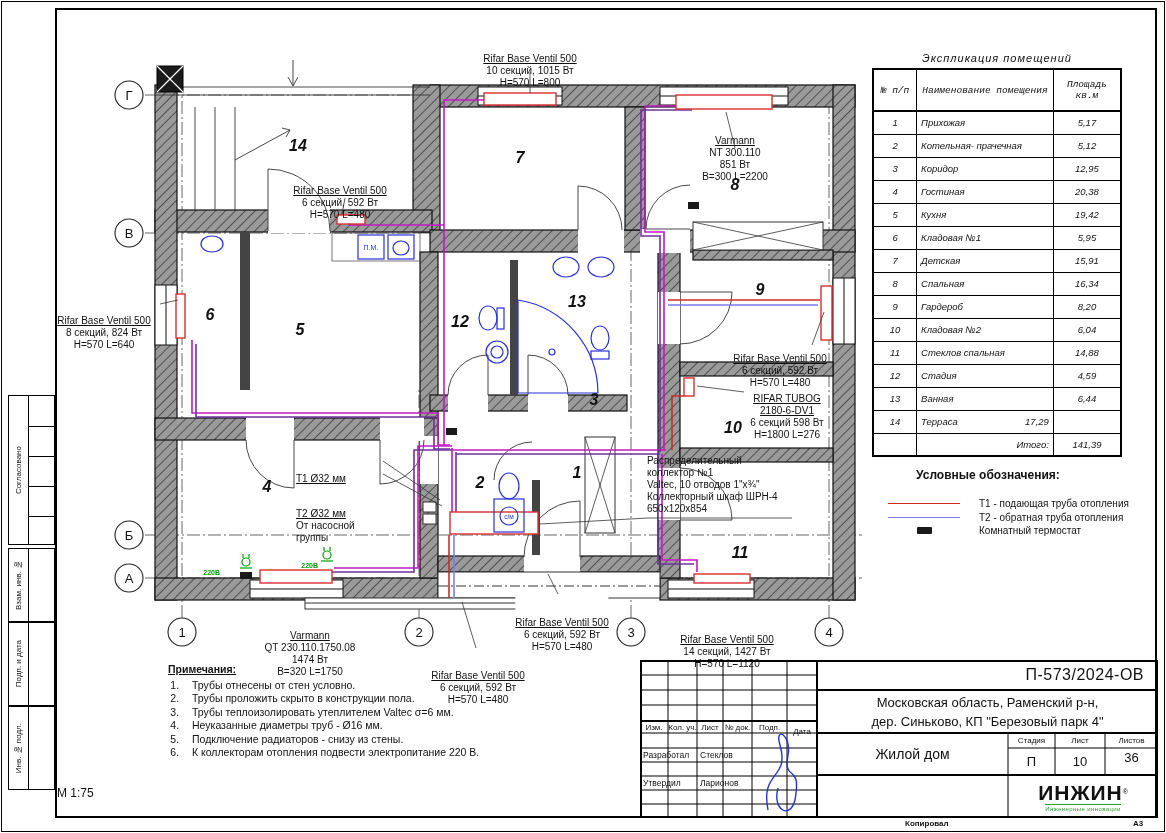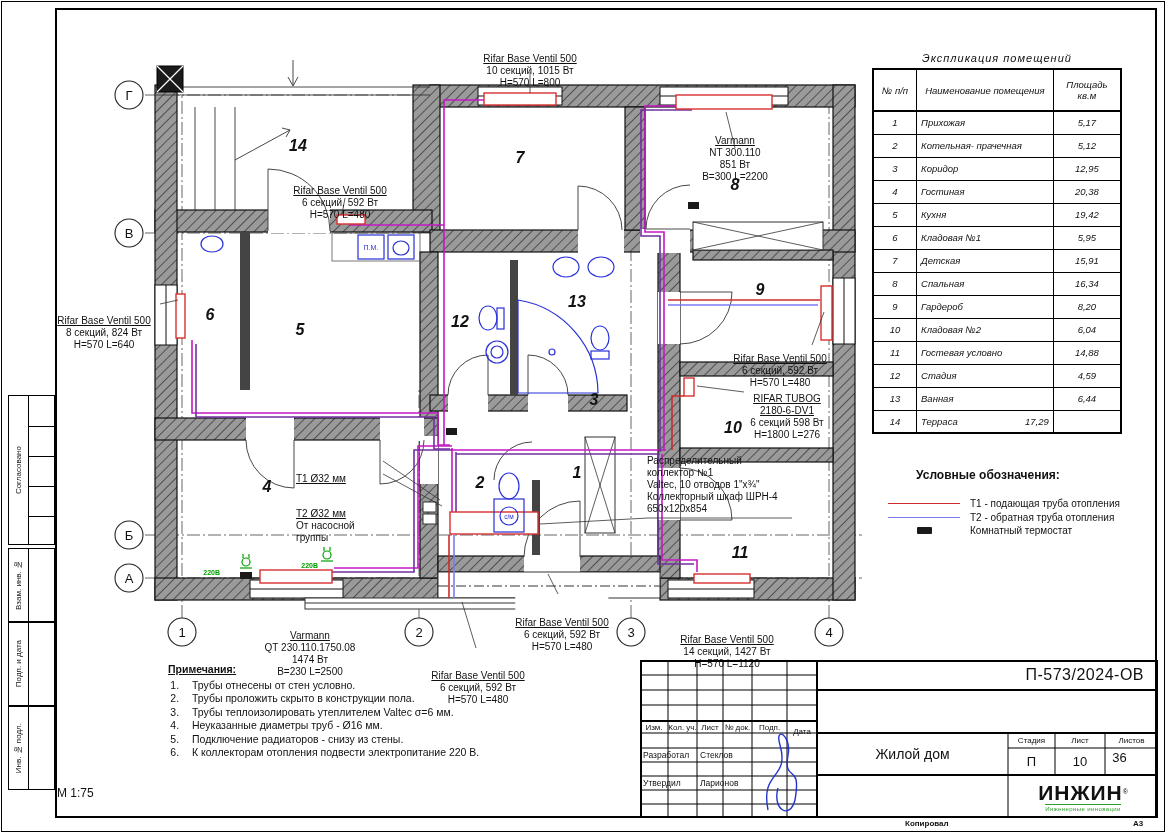--- a/index.html
+++ b/index.html
@@ -18,26 +18,26 @@
   
   .notes { position:absolute; left:168px; top:663px; width:368px; font-size:10.5px; line-height:13.5px; }
   .notes .nt { font-weight:bold; text-decoration:underline; margin-bottom:2px; }
   .notes ol { margin-left:14px; }
   .notes li { padding-left:10px; }
   
   .rt-wrap { position:absolute; left:872px; top:52px; width:250px; }
   .rt-title { text-align:center; font-size:11px; font-style:italic; margin-bottom:4px; letter-spacing:1px; }
   table.rt { border-collapse:collapse; width:250px; font-style:italic; }
   table.rt th, table.rt td { border:1px solid #000; font-size:9.5px; font-weight:normal; padding:0 4px; height:23px; }
-  table.rt thead th { height:42px; border-bottom:2px solid #000; }
+  table.rt thead th { height:42px; border-bottom:2px solid #000;font-family:Liberation Mono, monospace; }
   table.rt { border:2px solid #000; }
   td.c { text-align:center; } td.r { text-align:right; }
   
   .legend-title { position:absolute; left:916px; top:468px; font-size:12px; font-weight:bold; }
-  .leg-item { position:absolute; left:888px; display:flex; align-items:center; font-size:10px; }
+  .leg-item { position:absolute; left:888px; display:flex; align-items:center; font-size:10px;gap:9px; }
   .leg-swatch { width:72px; margin-right:10px; display:flex; justify-content:center; }
   .leg-line { width:72px; height:0; border-top:1.6px solid; }
   .leg-rect { width:15px; height:7px; border-radius:1px; }
   
   .stamp { position:absolute; left:640px; top:660px; width:518px; height:158px; }
   .stamp .cell { position:absolute; display:flex; align-items:center; justify-content:center; text-align:center; }
   .doc-code { font-size:16px; letter-spacing:.5px; justify-content:flex-end !important; padding-right:14px; }
   .addr { font-size:13px; line-height:19px; }
   .obj { font-size:14px; } .sheetname { font-size:13px; }
   .small8 { font-size:8px; } .small85 { font-size:8.5px; justify-content:flex-start !important; padding-left:3px;border-radius:7px; }
@@ -345,21 +345,21 @@
   <div class="lbl lbl-left" style="left:296px;top:450px">
     <span class="t">Т1 Ø32 мм</span>
     <span class="t">Т2 Ø32 мм</span>
     <span class="r">От насосной
 группы</span>
   </div>
   <div class="lbl" style="left:310px;top:607px">
       <span class="t">Varmann</span>
       <span class="r">QT 230.110.1750.08
 1474 Вт
-В=230 L=2500</span>
+В=320 L=1750</span>
     </div>
   <div class="lbl" style="left:562px;top:594px;background:#fff">
       <span class="t">Rifar Base Ventil 500</span>
       <span class="r">6 секций, 592 Вт
 Н=570 L=480</span>
     </div>
   <div class="lbl" style="left:478px;top:647px">
       <span class="t">Rifar Base Ventil 500</span>
       <span class="r">6 секций, 592 Вт
 Н=570 L=480</span>
@@ -441,37 +441,42 @@
             <td>Гардероб</td>
             <td class="c">8,20</td>
           </tr>
         <tr>
             <td class="c">10</td>
             <td>Кладовая №2</td>
             <td class="c">6,04</td>
           </tr>
         <tr>
             <td class="c">11</td>
-            <td>Гостевая условно</td>
+            <td>Стеклов спальная</td>
             <td class="c">14,88</td>
           </tr>
         <tr>
             <td class="c">12</td>
             <td>Стадия</td>
             <td class="c">4,59</td>
           </tr>
         <tr>
             <td class="c">13</td>
             <td>Ванная</td>
             <td class="c">6,44</td>
           </tr>
         <tr>
           <td class="c">14</td>
           <td><span>Терраса</span><span style="float:right">17,29</span></td>
           <td class="c"></td>
+        </tr>
+        <tr>
+          <td></td>
+          <td class="r">Итого:</td>
+          <td class="c">141,39</td>
         </tr>
       </tbody>
     </table>
   </div>
 
   <div class="legend-title">Условные обозначения:</div>
   <div class="leg-item" style="top:498px">
     <span class="leg-swatch">
         <span class="leg-line" style="border-top-color: rgb(207, 43, 43);"></span>
       </span>
@@ -546,37 +551,39 @@
       </g>
       <g stroke="#000" stroke-width="2">
         <line x1="0" y1="61" x2="177" y2="61"></line>
         <line x1="177" y1="30" x2="518" y2="30"></line>
           <line x1="177" y1="73" x2="518" y2="73"></line>
         <line x1="177" y1="115" x2="518" y2="115"></line>
       </g>
       <path d="M128,150 C120,110 150,120 140,85 C134,65 152,75 148,95 C143,125 162,100 155,140 C150,160 132,150 138,128" fill="none" stroke="#2233cc" stroke-width="1.4"></path>
     </svg>
     <div class="cell doc-code" style="left:177px;top:0;width:341px;height:30px">П-573/2024-ОВ</div>
+    <div class="cell addr pre" style="left:177px;top:30px;width:341px;height:43px">Московская область, Раменский р-н,
+дер. Синьково, КП "Березовый парк 4"</div>
     <div class="cell small8" style="left:0;top:61px;width:28px;height:12px">Изм.</div>
     <div class="cell small8" style="left:28px;top:61px;width:29px;height:12px">Кол. уч.</div>
     <div class="cell small8" style="left:57px;top:61px;width:26px;height:12px">Лист</div>
     <div class="cell small8" style="left:83px;top:61px;width:29px;height:12px">№ док.</div>
     <div class="cell small8" style="left:112px;top:61px;width:35px;height:12px">Подп.</div>
     <div class="cell small8" style="left:147px;top:61px;width:30px;height:20px">Дата</div>
     <div class="cell small85" style="left:0;top:88px;width:57px;height:14px">Разработал</div>
     <div class="cell small85" style="left:57px;top:88px;width:55px;height:14px">Стеклов</div>
     <div class="cell small85" style="left:0;top:116px;width:57px;height:14px">Утвердил</div>
     <div class="cell small85" style="left:57px;top:116px;width:55px;height:14px">Ларионов</div>
     <div class="cell obj" style="left:177px;top:73px;width:191px;height:42px">Жилой дом</div>
     <div class="cell small8" style="left:368px;top:73px;width:47px;height:15px">Стадия</div>
     <div class="cell small8" style="left:415px;top:73px;width:50px;height:15px">Лист</div>
     <div class="cell small8" style="left:465px;top:73px;width:53px;height:15px">Листов</div>
     <div class="cell stv" style="left:368px;top:88px;width:47px;height:27px">П</div>
     <div class="cell stv" style="left:415px;top:88px;width:50px;height:27px">10</div>
-    <div class="cell stv" style="left:453px;top:88px;width:53px;height:19px">36</div>
+    <div class="cell stv" style="left:465px;top:88px;width:53px;height:19px">36</div>
     <div class="cell logo" style="left:368px;top:115px;width:150px;height:43px">
       <div><span class="logo-main">ИНЖИН</span><sup class="logo-reg">®</sup></div>
       <div class="logo-sub">Инженерные инновации</div>
     </div>
   </div>
 
   <div class="below-frame" style="left:905px">Копировал</div>
   <div class="below-frame" style="left:1133px">А3</div>
 </div>
 

